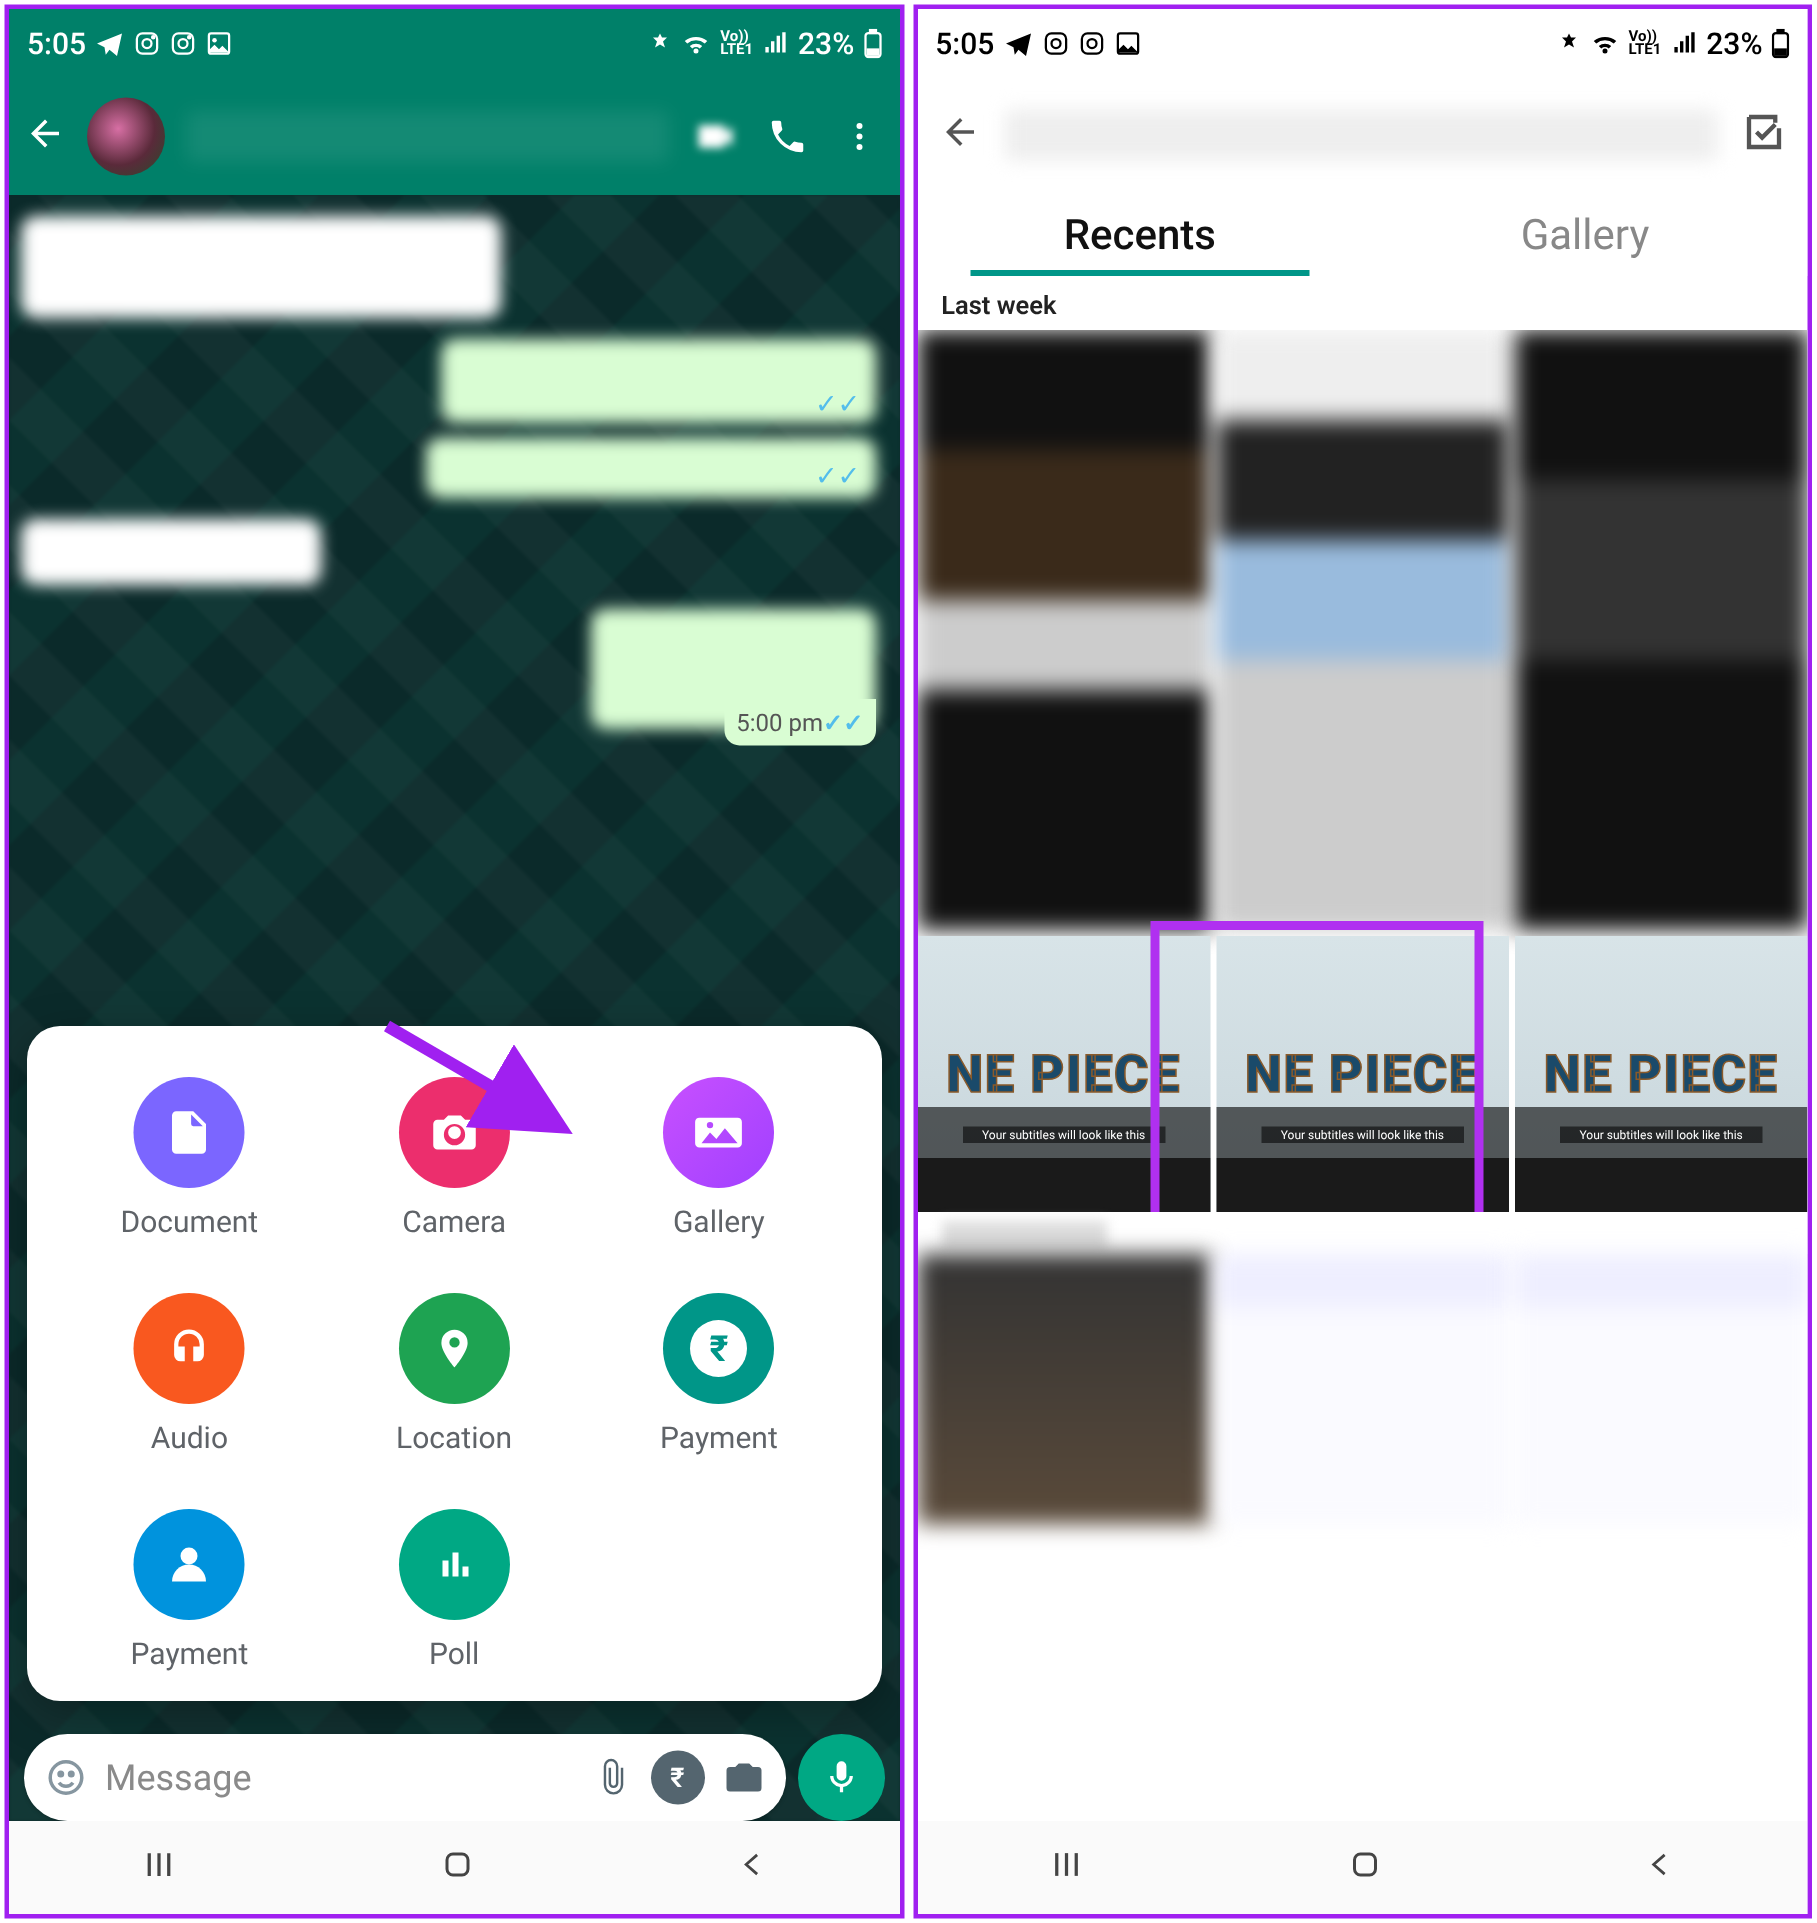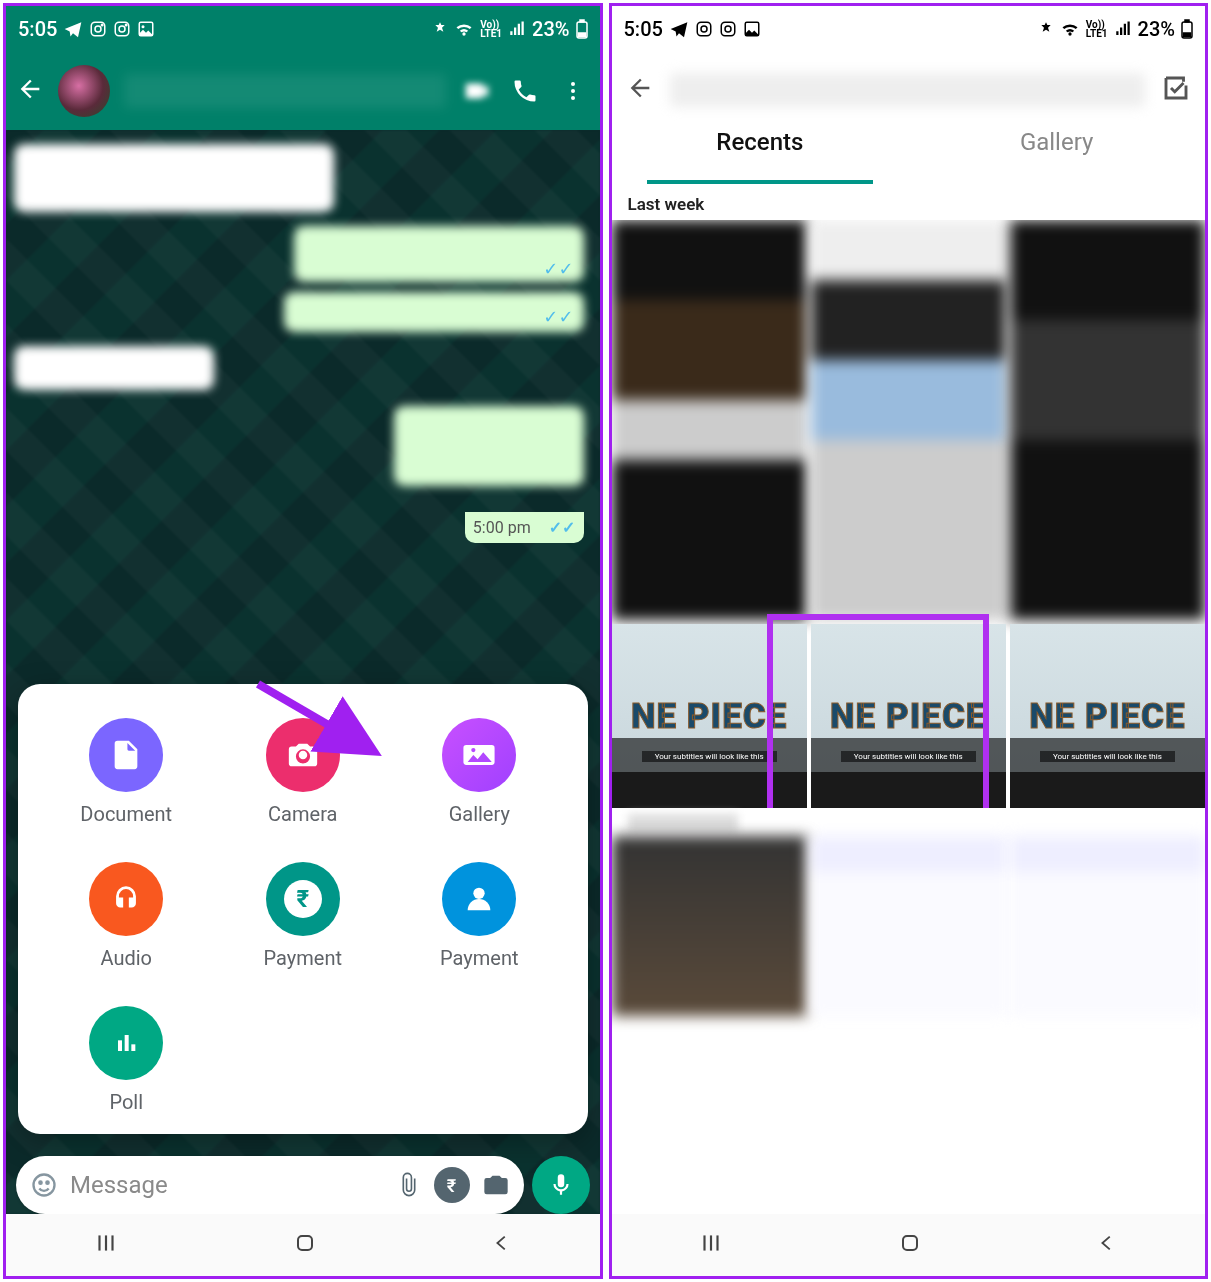--- a/index.html
+++ b/index.html
@@ -80,21 +80,21 @@
     position: absolute;
     border-radius: 10px;
     filter: blur(5px);
   }
   .bubble.in { background: #fff; }
   .bubble.out { background: #d9fdd3; }
   .ticks { color:#53bdeb; position:absolute; font-size:18px; filter:none; }
   .time-clear {
     position:absolute; font-size:16px; color:#555;
     background:#d9fdd3; padding: 6px 8px; border-radius: 0 0 10px 10px;
-    display:flex; align-items:center; gap:18px;margin-top:46px;
+    display:flex; align-items:center; gap:0;
   }
 
   .attach-sheet {
     position: absolute;
     left: 12px; right: 12px;
     bottom: 80px;
     background: #fff;
     border-radius: 22px;
     padding: 34px 20px 20px;
     box-shadow: 0 8px 30px rgba(0,0,0,.3);
@@ -152,22 +152,22 @@
     background:#fff;
   }
   .picker-title {
     flex:1; height:34px;
     background:#eee; filter: blur(6px); border-radius:4px;
   }
   .tabs {
     display:flex; height:56px; background:#fff;
   }
   .tab {
-    flex:1; display:flex; align-items:flex-start; justify-content:center;
-    font-size:24px; color:#888; position:relative;
+    flex:1; display:flex; align-items:center; justify-content:center;
+    font-size:28px; color:#888; position:relative;
   }
   .tab.active { color:#111; font-weight:500; }
   .tab.active::after {
     content:""; position:absolute; bottom:0; left:12%; right:12%;
     height:4px; background:#009688;
   }
   .section-label { font-size:17px; font-weight:600; color:#222; padding:10px 16px 6px; }
 
   .gallery-scroll { flex:1; overflow:hidden; background:#fff; position:relative; }
   .grid-row { display:flex; gap:4px; padding:0 0 4px; }
@@ -339,20 +339,28 @@
       </div>
       <div class="attach-item">
         <div class="attach-circle" style="background:#f9581f;">
           <svg width="34" height="34" viewBox="0 0 24 24" fill="white">
               <path d="M12 3a7 7 0 00-7 7v5a3 3 0 003 3h2v-7H7v-1a5 5 0 0110 0v1h-3v7h2a3 3 0 003-3v-5a7 7 0 00-7-7z"></path>
             </svg>
         </div>
         <span class="attach-label">Audio</span>
       </div>
       <div class="attach-item">
+        <div class="attach-circle" style="background:#1ea352;">
+          <svg width="30" height="34" viewBox="0 0 24 24" fill="white">
+              <path d="M12 2a7 7 0 00-7 7c0 5 7 13 7 13s7-8 7-13a7 7 0 00-7-7zm0 9.5A2.5 2.5 0 1112 6a2.5 2.5 0 010 5.5z"></path>
+            </svg>
+        </div>
+        <span class="attach-label">Location</span>
+      </div>
+      <div class="attach-item">
         <div class="attach-circle" style="background:#009688;">
           <div style="width:38px;height:38px;border-radius:50%;background:#fff;color:#009688;display:flex;align-items:center;justify-content:center;font-size:24px;font-weight:700;">₹</div>
         </div>
         <span class="attach-label">Payment</span>
       </div>
       <div class="attach-item">
         <div class="attach-circle" style="background:#0093dd;">
           <svg width="34" height="34" viewBox="0 0 24 24" fill="white">
               <circle cx="12" cy="8" r="4"></circle>
               <path d="M4 20a8 8 0 0116 0z"></path>

